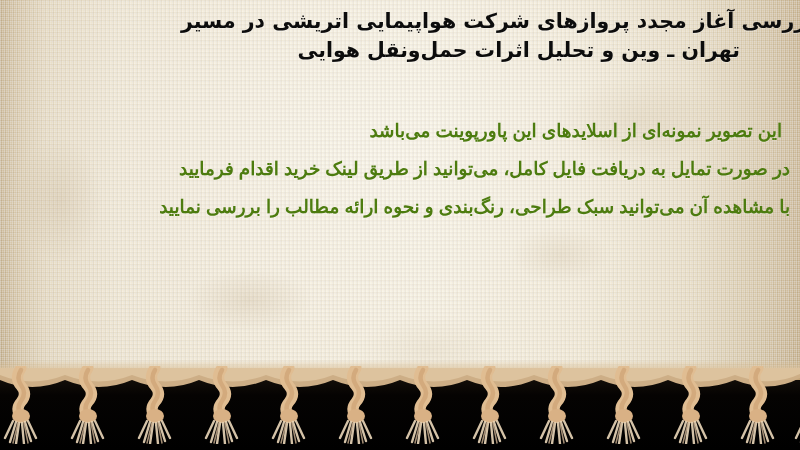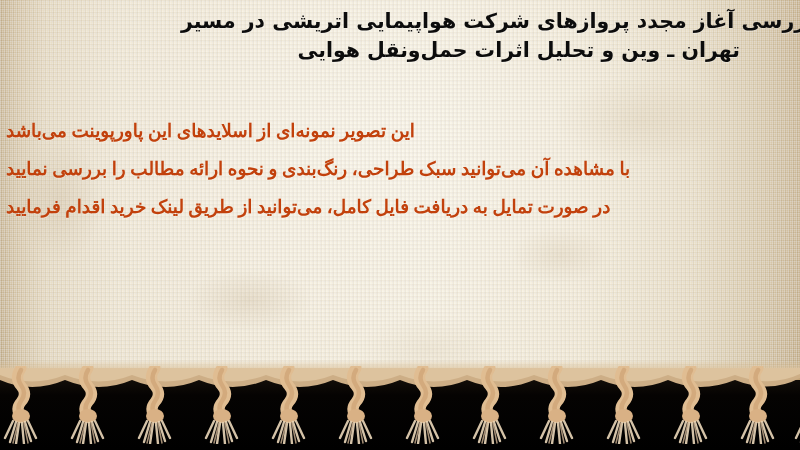--- a/index.html
+++ b/index.html
@@ -83,25 +83,25 @@
     text-shadow:0 1px 0 rgba(255,255,255,0.30);
   }
   .title .t-line{display:block;white-space:nowrap;}
   .title .t-line.l1{text-align:right;padding-right:0px;}
   .title .t-line.l2{text-align:right;padding-right:66px;}
 
   .body-block{
     position:absolute;right:6px;top:112px;width:788px;
   }
   .body-line{
-    display:block;white-space:nowrap;text-align:left;
-    font-family:Liberation Serif, serif;
+    display:block;white-space:nowrap;text-align:right;
+    font-family:Liberation Sans, sans-serif;
     font-weight:bold;
     font-size:18.4px;line-height:38px;
-    color:#c2410c;
+    color:#4d7c0f;
     text-shadow:0 1px 0 rgba(255,255,255,0.28);
     padding-right:4px;
   }
   .body-line.b1{padding-right:12px;}
   .body-line.b2{padding-right:4px;}
   .body-line.b3{padding-right:4px;}
 
   
   .fringe-zone{
     position:absolute;left:0;top:360px;width:800px;height:90px;
@@ -154,22 +154,22 @@
 
   <div class="text-layer">
 
     <div class="title">
       <span class="t-line l1">ررسی آغاز مجدد پروازهای شرکت هواپیمایی اتریشی در مسیر</span>
       <span class="t-line l2">تهران ـ وین و تحلیل اثرات حمل‌ونقل هوایی</span>
     </div>
 
     <div class="body-block">
       <span class="body-line b1">این تصویر نمونه‌ای از اسلایدهای این پاورپوینت می‌باشد</span>
+      <span class="body-line b3">در صورت تمایل به دریافت فایل کامل، می‌توانید از طریق لینک خرید اقدام فرمایید</span>
       <span class="body-line b2">با مشاهده آن می‌توانید سبک طراحی، رنگ‌بندی و نحوه ارائه مطالب را بررسی نمایید</span>
-      <span class="body-line b3">در صورت تمایل به دریافت فایل کامل، می‌توانید از طریق لینک خرید اقدام فرمایید</span>
     </div>
   </div>
 
   <div class="fringe-zone">
     <div class="selvedge"></div>
     <div class="blackfield"></div>
 
     <svg class="scallop" viewBox="0 0 800 26" preserveAspectRatio="none" xmlns="http://www.w3.org/2000/svg">
       <path d="M0 0 H800 V10
                Q770 26 735 12 Q700 26 668 12 Q635 26 601 12 Q568 26 534 12

